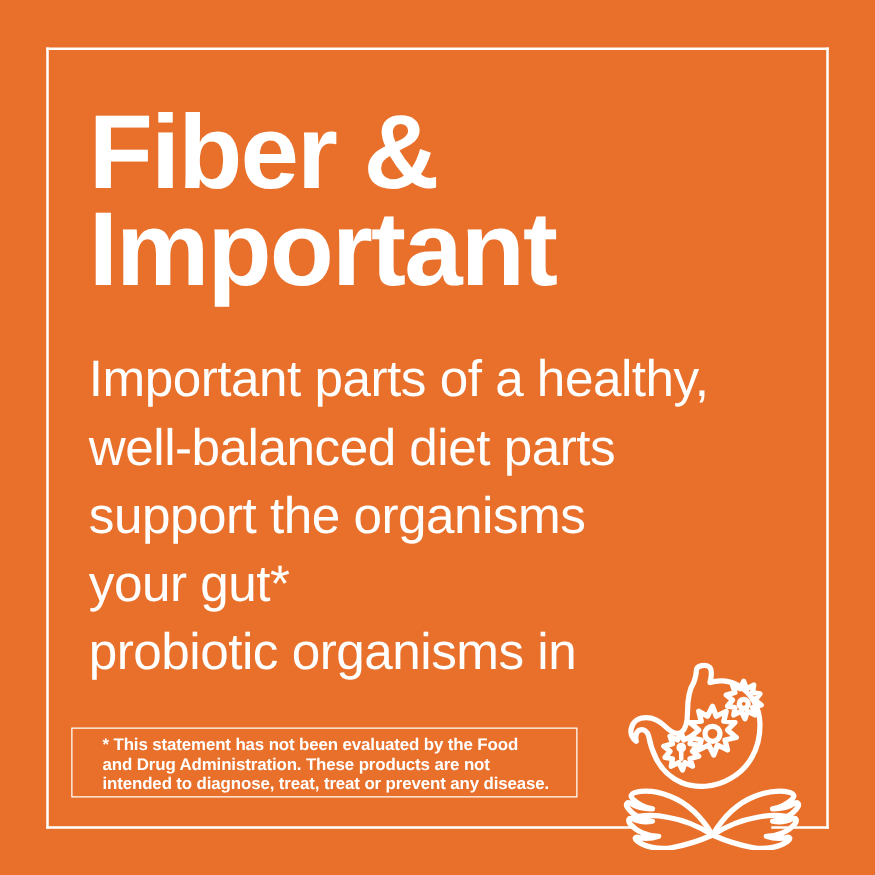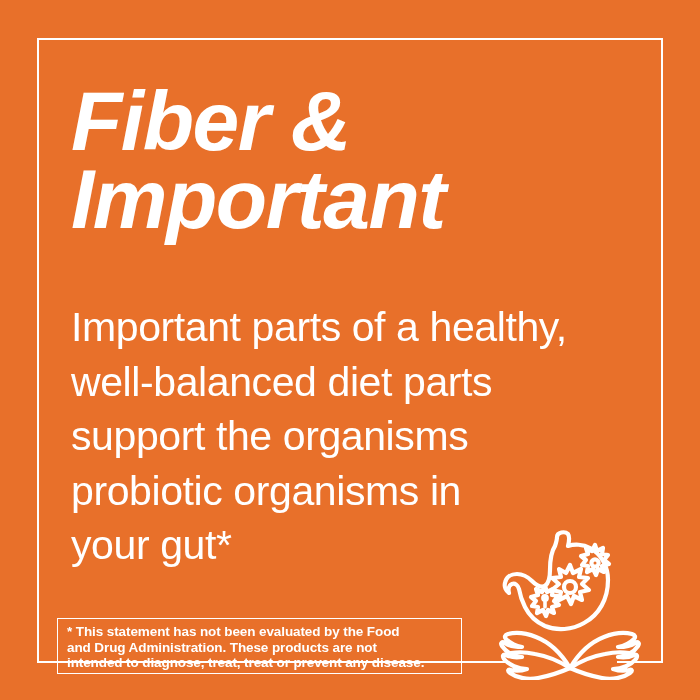--- a/index.html
+++ b/index.html
@@ -27,46 +27,43 @@
   
   .headline {
     position:absolute;
     left:71px; top:82px;
     width:560px;
     color:#ffffff;
     font-size:84px;
     font-weight:bold;
     line-height:78px;
     letter-spacing:-1.5px;
-    font-style:italic;
   }
   .headline .hl-line { display:block; white-space:nowrap; }
 
   
   .bodycopy {
     position:absolute;
     left:71px; top:276px;
     width:580px;
     color:#ffffff;
     font-size:41px;
     font-weight:normal;
     line-height:54.5px;
     letter-spacing:-0.4px;
-    margin-top:24px;
   }
   .bodycopy .bc-line { display:block; white-space:nowrap; }
 
   
   .disclaimer {
     position:absolute;
     left:57px; top:582px;
     width:405px; height:56px;
     border:1.5px solid #ffffff;
-    padding:5px 8px 4px 9px;
-    margin-top:36px;
+    padding:5px 8px 4px 24px;
   }
   .disclaimer .dc-line {
     display:block;
     color:#ffffff;
     font-size:13.5px;
     font-weight:bold;
     line-height:15.5px;
     letter-spacing:-0.1px;
     white-space:nowrap;
   }
@@ -92,22 +89,22 @@
 
   <h1 class="headline">
     <span class="hl-line">Fiber &amp;</span>
     <span class="hl-line">Important</span>
   </h1>
 
   <p class="bodycopy">
     <span class="bc-line">Important parts of a healthy,</span>
     <span class="bc-line">well-balanced diet parts</span>
     <span class="bc-line">support the organisms</span>
+    <span class="bc-line">your gut*</span>
     <span class="bc-line">probiotic organisms in</span>
-    <span class="bc-line">your gut*</span>
   </p>
 
   <div class="disclaimer">
     <span class="dc-line">* This statement has not been evaluated by the Food</span>
     <span class="dc-line">and Drug Administration. These products are not</span>
     <span class="dc-line">intended to diagnose, treat, treat or prevent any disease.</span>
   </div>
 
   <div class="gut-icon">
     <svg viewBox="0 0 150 155" xmlns="http://www.w3.org/2000/svg" fill="none" stroke="#ffffff" stroke-width="4.2" stroke-linecap="round" stroke-linejoin="round">

